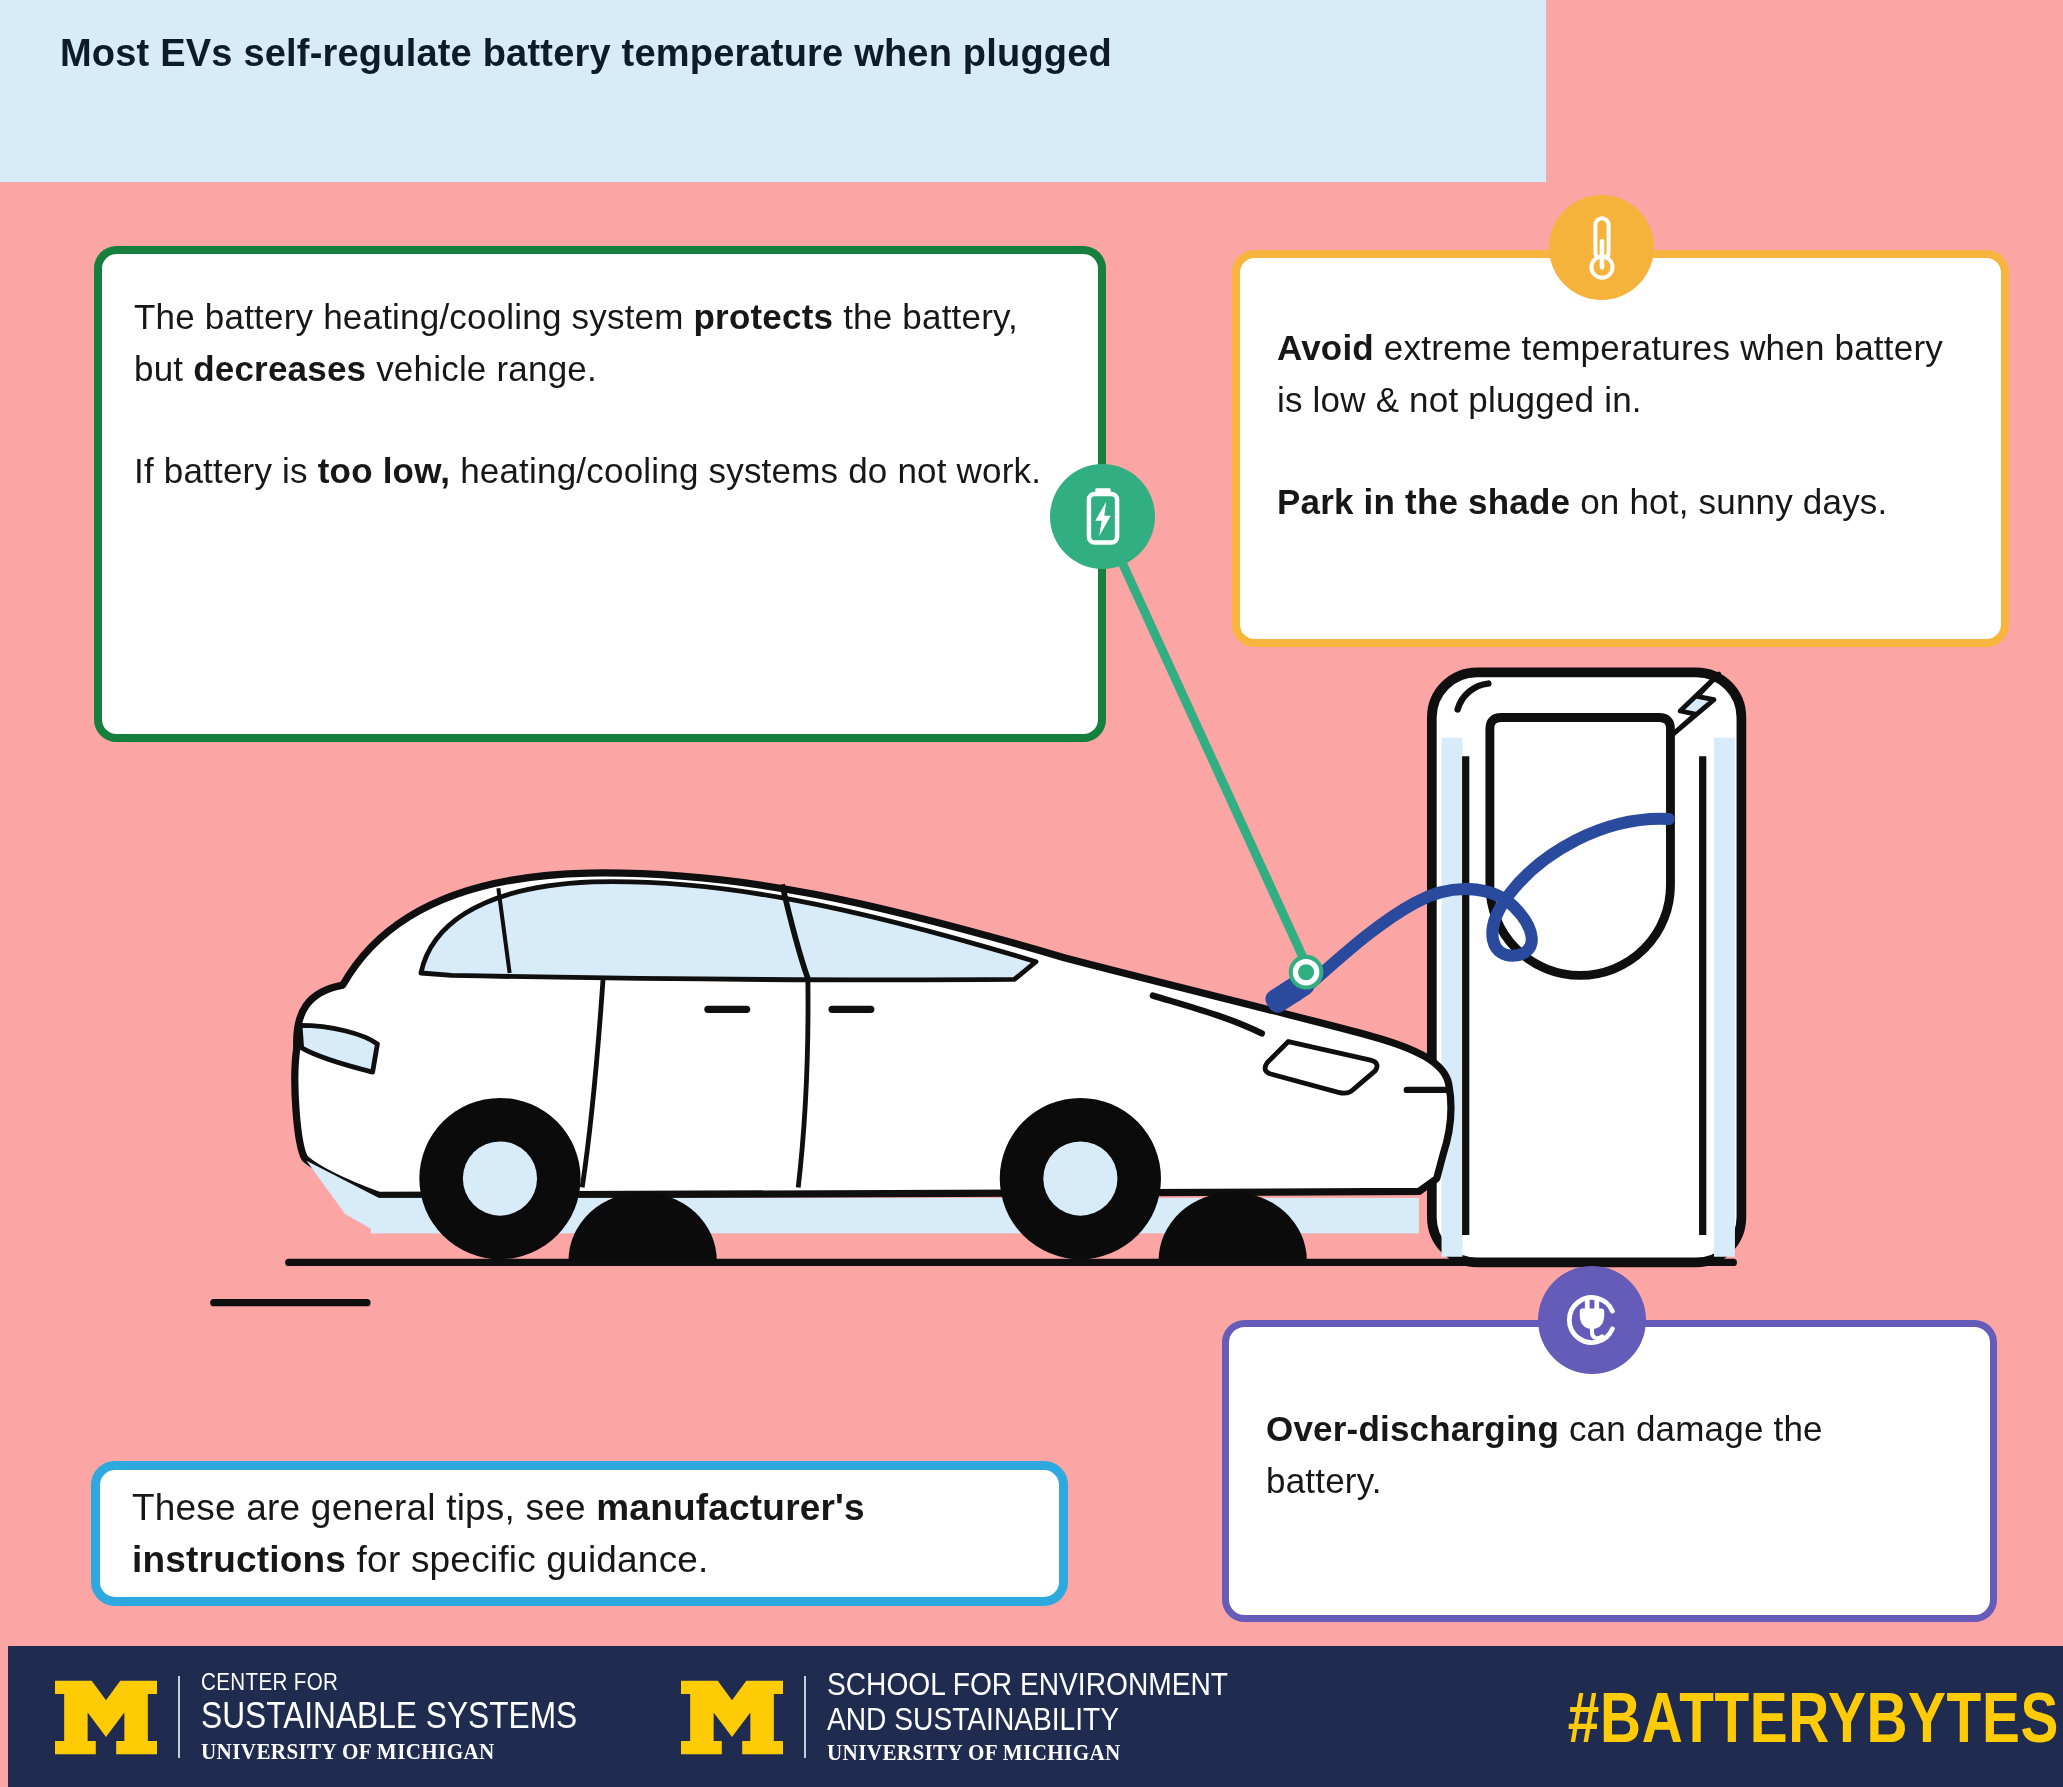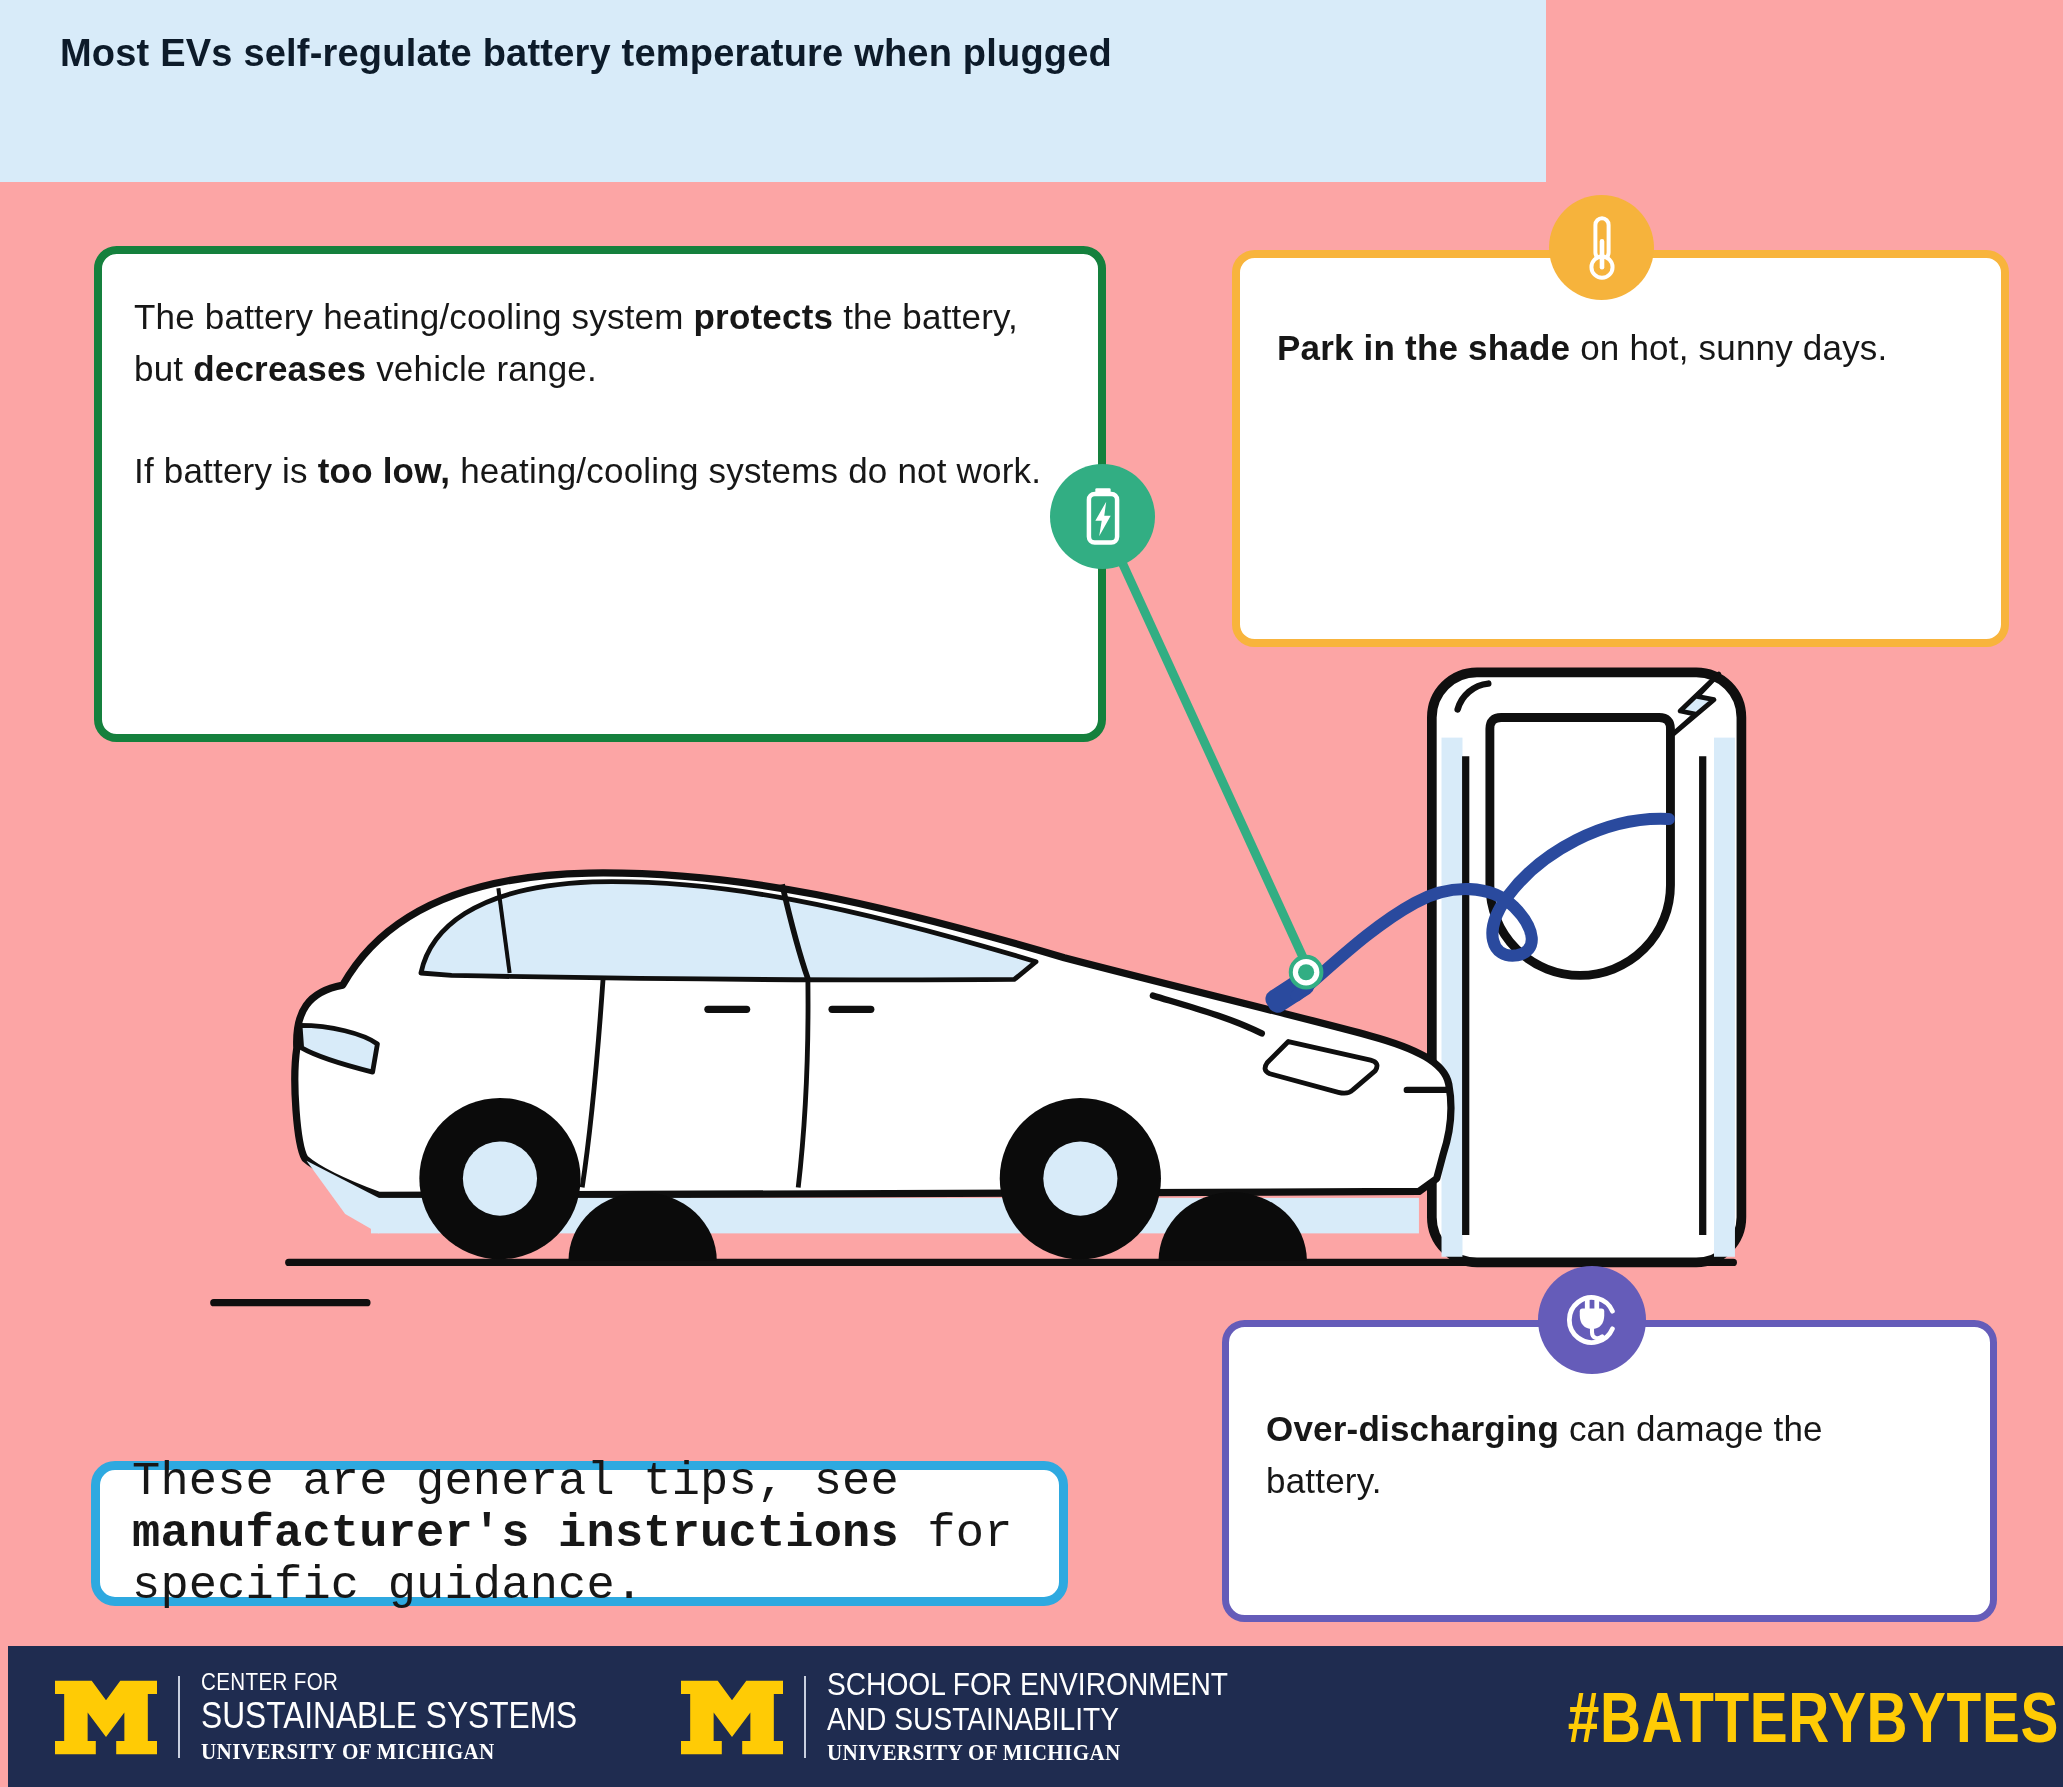--- a/index.html
+++ b/index.html
@@ -15,21 +15,21 @@
   .tip-box{position:absolute;background:#ffffff;border-radius:22.6px;box-sizing:border-box;z-index:1;}
   .tip-box p{margin:0;color:#171717;font-size:35px;line-height:52px;letter-spacing:0.2px;}
   .tip-box p b{font-weight:800;}
   .tip-box p + p{margin-top:50px;}
   #box-green {left:94px; top:246px; width:1012px;height:496px;border:8px solid #15803d;padding:37px 29px 0 32px;}
   #box-yellow{left:1232px;top:250px; width:777px; height:397px;border:8px solid #F8B43C;padding:64px 29px 0 37px;}
   #box-purple{left:1222px;top:1320px;width:775px; height:302px;border:7.3px  solid #655CB9;padding:76px 43px 0 37px;}
   #box-purple p + p{margin-top:0;}
   #box-blue  {left:91px; top:1461px;width:977px;height:145px;border:9px solid #2EA9E0;border-radius:24px;
               display:flex;align-items:center;padding:0 32px;}
-  #box-blue p{font-size:47px;font-family:Liberation Mono, monospace;}
+  #box-blue p{font-size:37px;}
 
   
   .badge{position:absolute;border-radius:50%;display:flex;align-items:center;justify-content:center;z-index:3;}
   .badge svg{display:block;}
   #badge-battery{left:1050px;top:464px; width:105px;height:105px;background:#32AE83;}
   #badge-thermo {left:1549px;top:195px; width:105px;height:105px;background:#F6B33C;}
   #badge-plug   {left:1538px;top:1266px;width:108px;height:108px;background:#655CB9;}
 
   
   .illus{position:absolute;left:0;top:0;width:2064px;height:1788px;z-index:2;pointer-events:none;}
@@ -64,20 +64,21 @@
 
   <section id="box-green" class="tip-box">
     <div>
         <p><span>The battery heating/cooling system </span><b>protects</b><span> the battery, but </span><b>decreases</b><span> vehicle range.</span></p>
         <p><span>If battery is </span><b>too low,</b><span> heating/cooling systems do not work.</span></p>
       </div>
   </section>
 
   <section id="box-yellow" class="tip-box">
     <div>
+        <p><b>Avoid</b><span> extreme temperatures when battery is low &amp; not plugged in.</span></p>
         <p><b>Park in the shade</b><span> on hot, sunny days.</span></p>
       </div>
   </section>
 
   <section id="box-purple" class="tip-box">
     <div>
         <p><b>Over-discharging</b><span> can damage the battery.</span></p>
       </div>
   </section>
 

